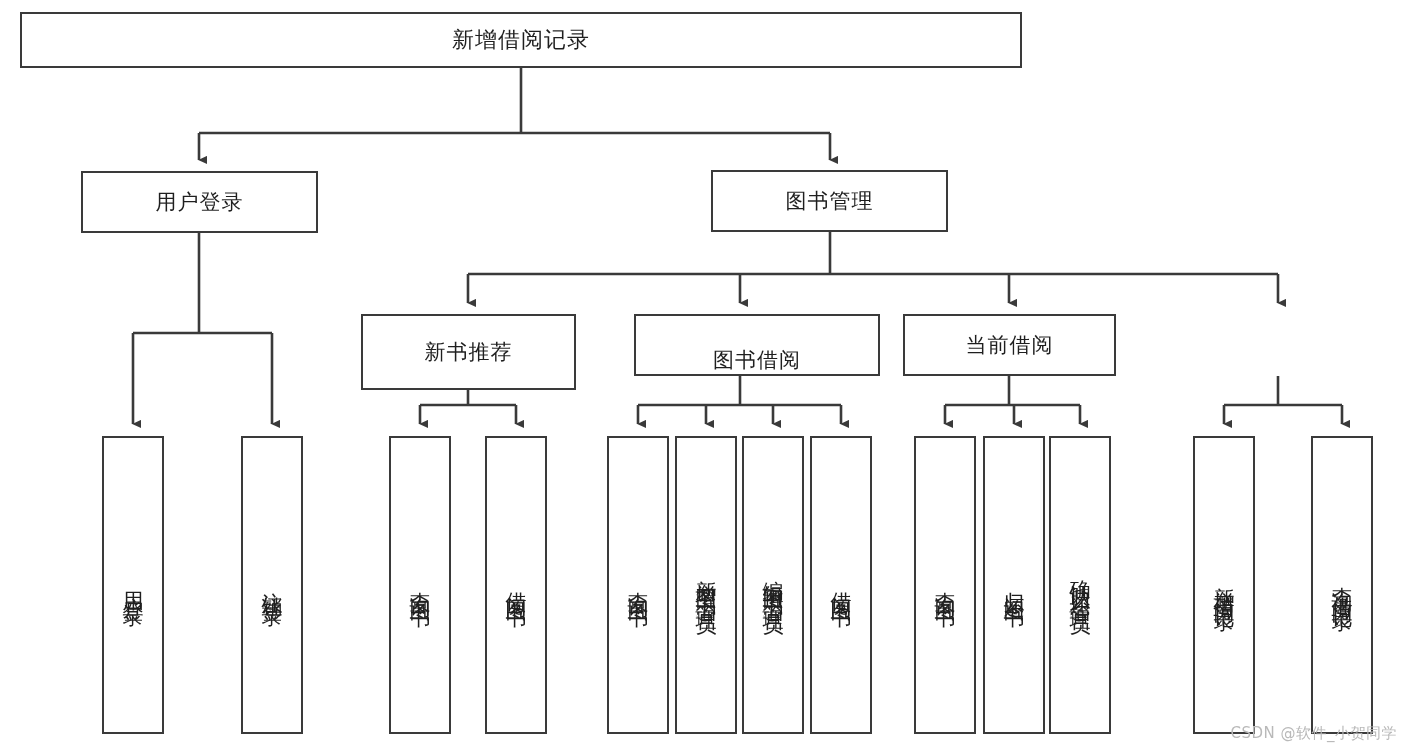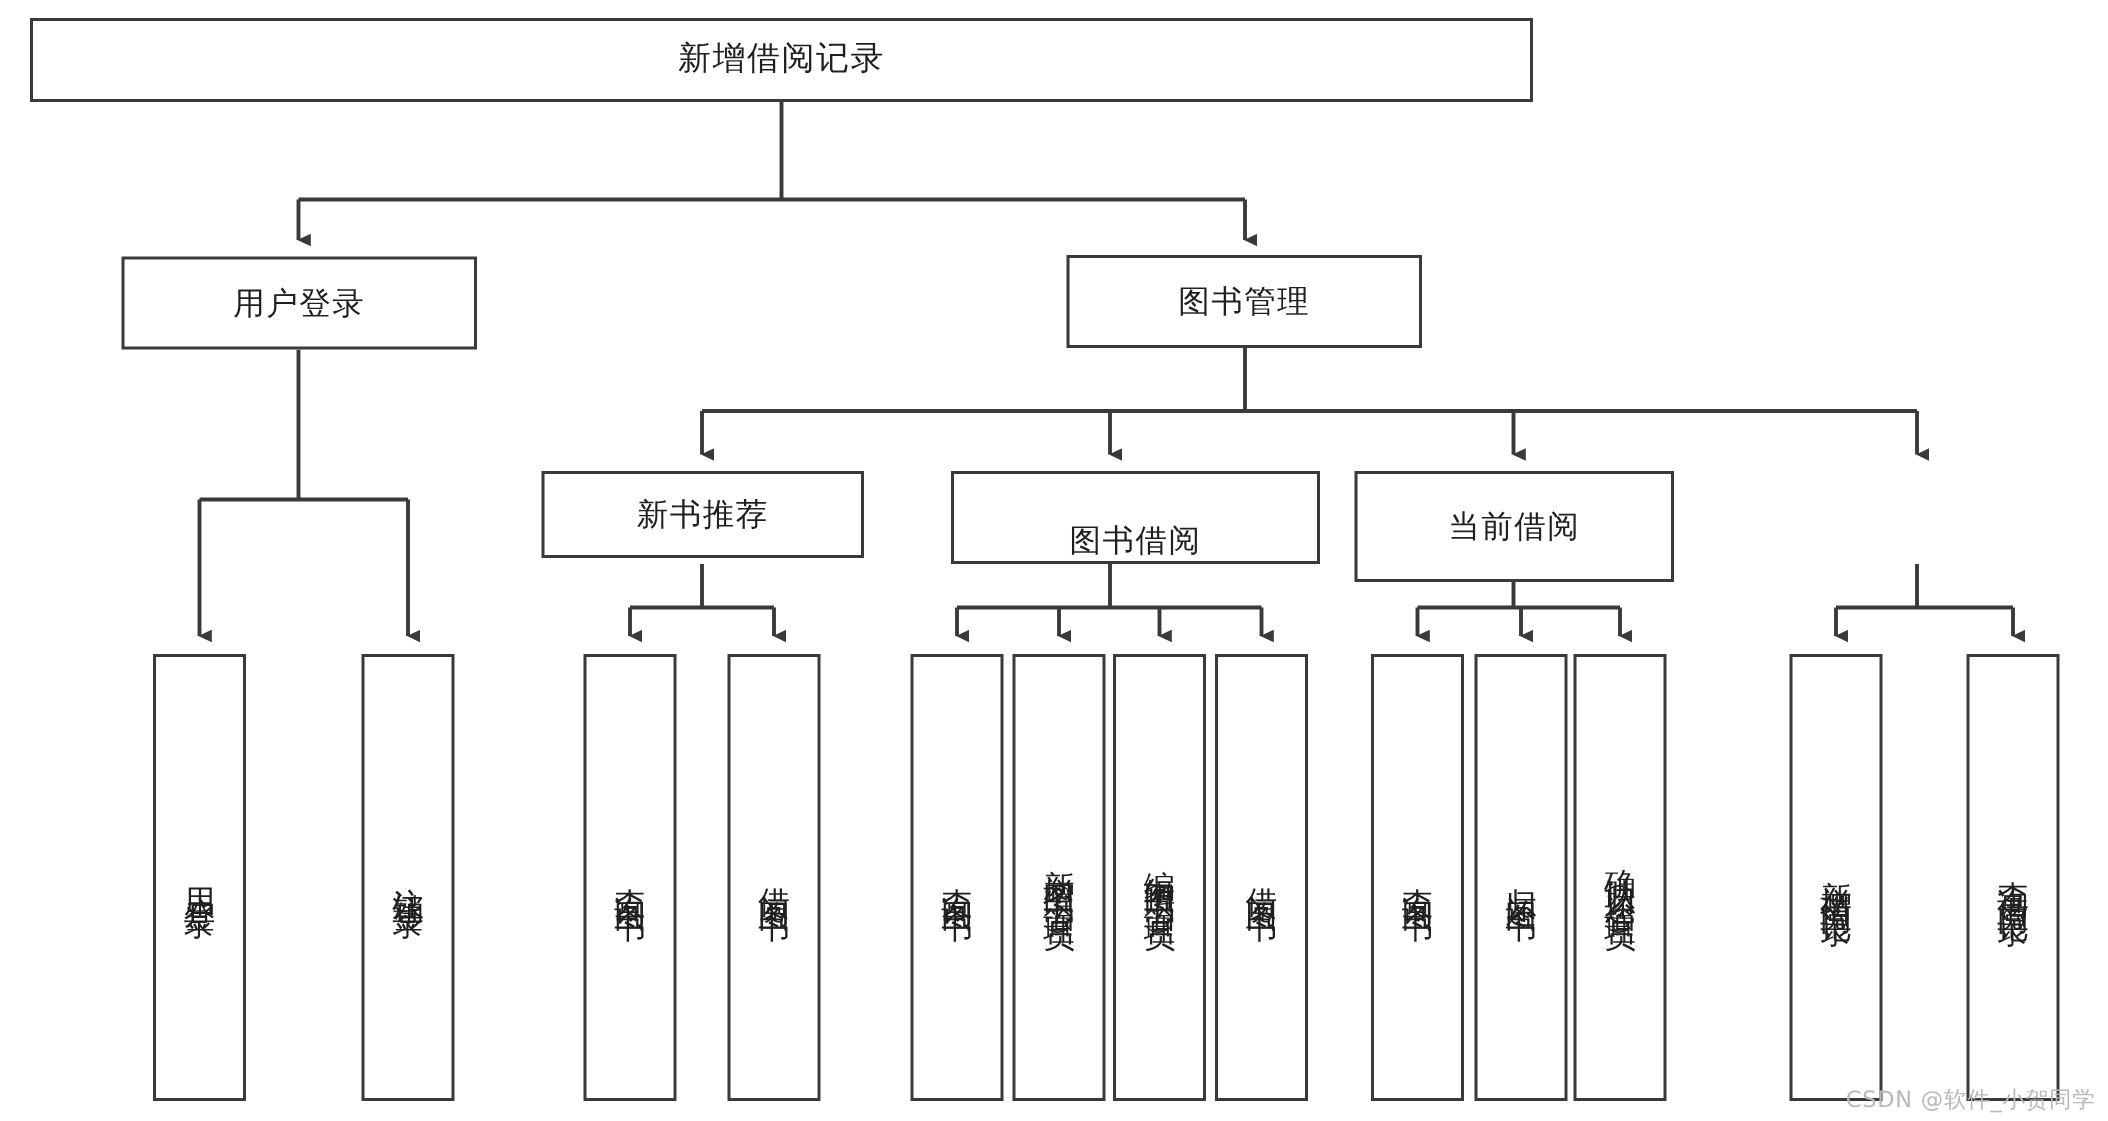--- a/index.html
+++ b/index.html
@@ -138,29 +138,29 @@
   </div>
 
   <div class="node horiz" style="left:81px; top:171px; width:237px; height:62px;">
     <span class="node-label">用户登录</span>
   </div>
 
   <div class="node horiz" style="left:711px; top:170px; width:237px; height:62px;">
     <span class="node-label">图书管理</span>
   </div>
 
-  <div class="node horiz" style="left:361px; top:314px; width:215px; height:58px;">
+  <div class="node horiz" style="left:361px; top:314px; width:215px; height:76px;">
     <span class="node-label">新书推荐</span>
   </div>
 
   <div class="node horiz" style="left:634px; top:314px; width:246px; height:62px;align-items:flex-end;">
     <span class="node-label">图书借阅</span>
   </div>
 
-  <div class="node horiz" style="left:903px; top:314px; width:213px; height:74px;">
+  <div class="node horiz" style="left:903px; top:314px; width:213px; height:62px;">
     <span class="node-label">当前借阅</span>
   </div>
 
 
   <div class="node vert" style="left:102px; top:436px; width:62px; height:298px;">
     <span class="node-label">用户登录</span>
   </div>
 
   <div class="node vert" style="left:241px; top:436px; width:62px; height:298px;">
     <span class="node-label">注销登录</span>

